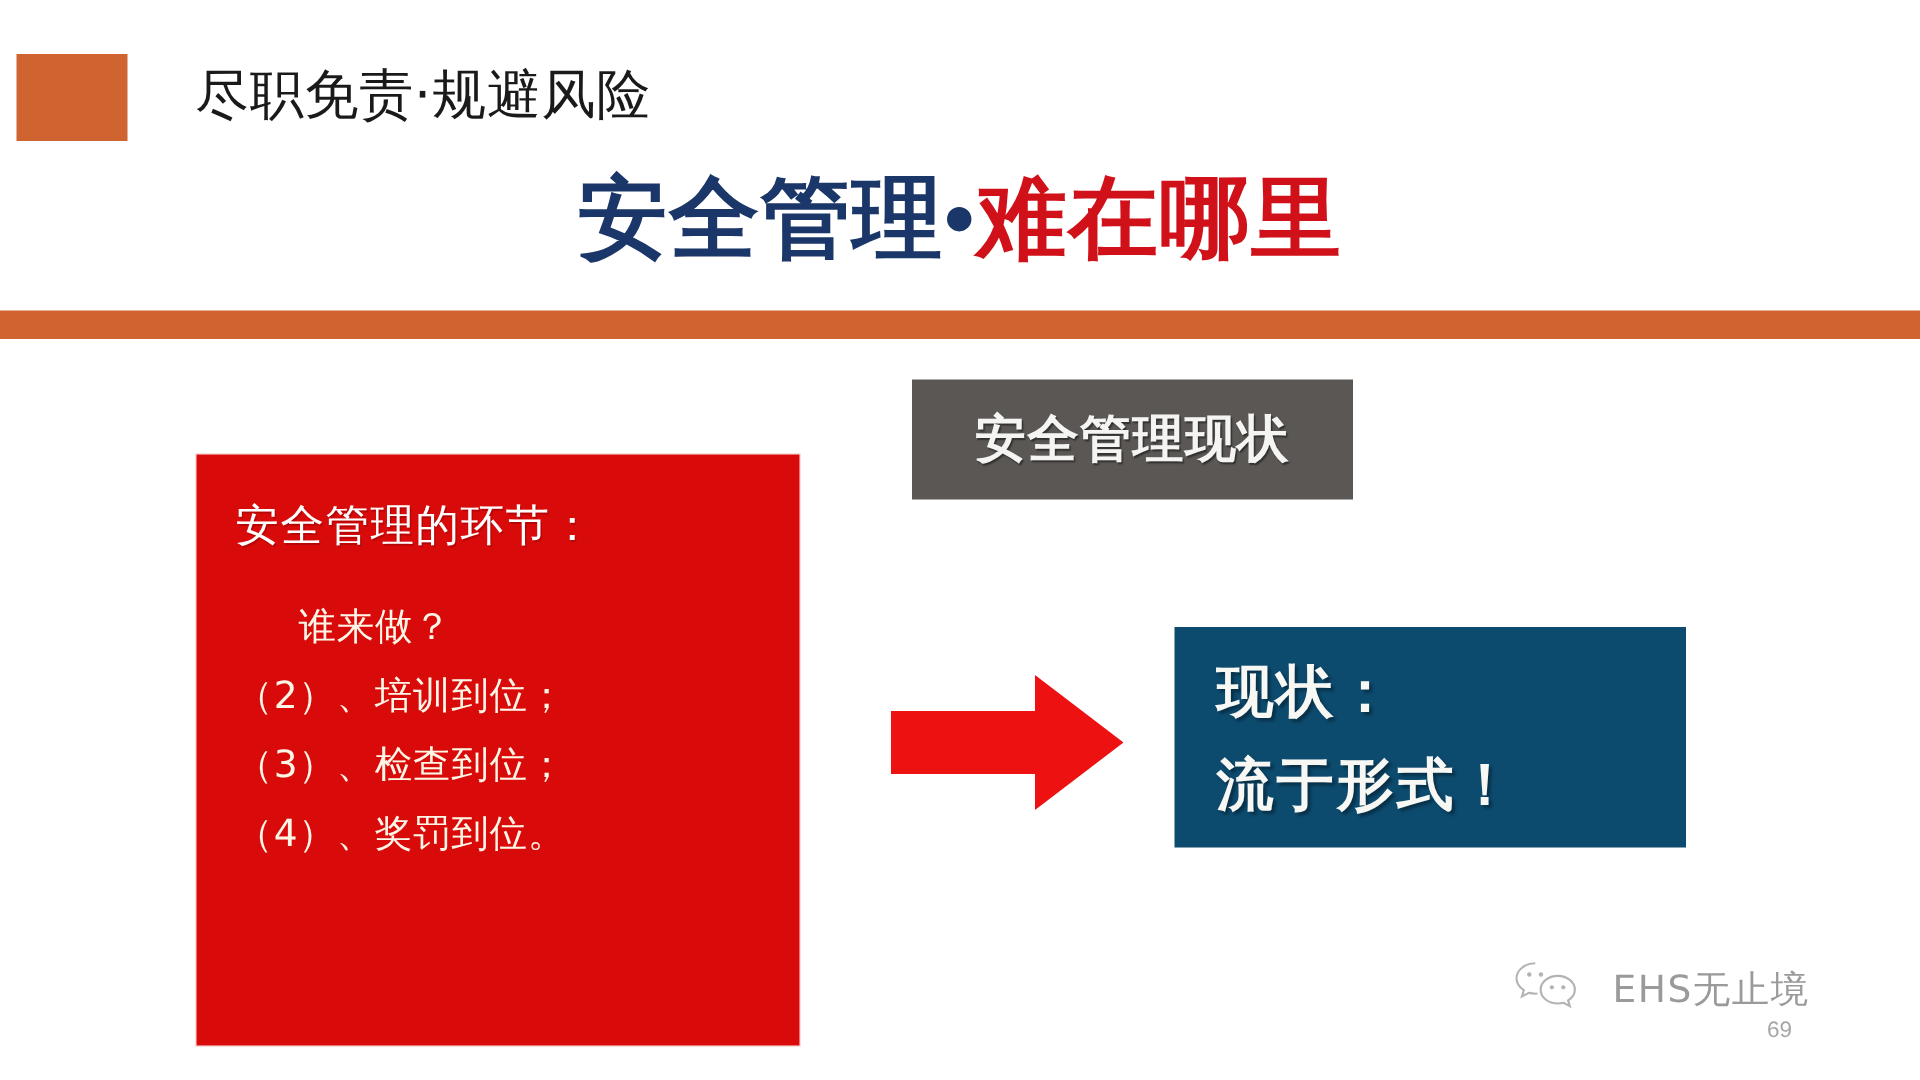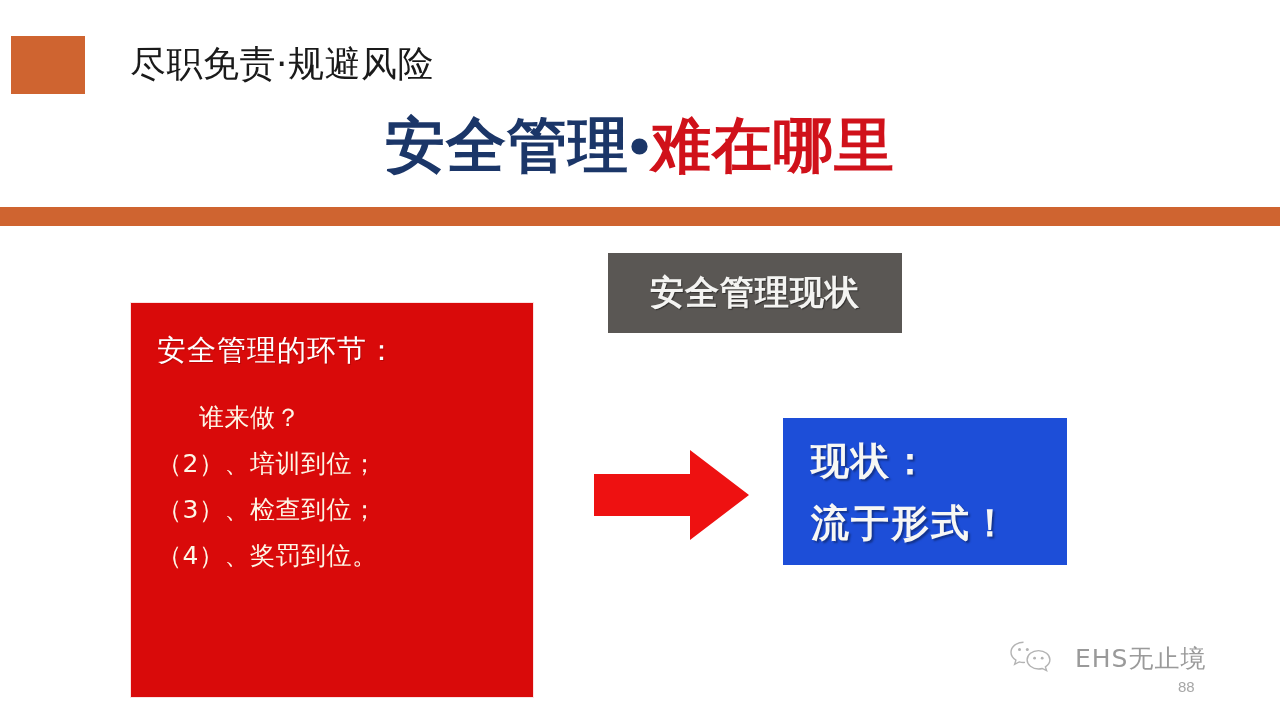--- a/index.html
+++ b/index.html
@@ -139,23 +139,23 @@
     width: 155px;
     height: 90px;
   }
   .arrow-wrap svg { display: block; }
 
   
   .blue-box {
     position: absolute;
     left: 783px;
     top: 418px;
-    width: 284px;
+    width: 341px;
     height: 147px;
-    background: #1d4ed8;
+    background: #0c4a6e;
     box-sizing: border-box;
     padding: 12px 0 0 28px;
   }
   .blue-line {
     color: #f7f7f4;
     font-size: 38px;
     font-weight: bold;
     line-height: 62px;
     letter-spacing: 2px;
     white-space: nowrap;
@@ -240,15 +240,15 @@
         </g>
         <circle cx="11.5" cy="9.6" r="1.5" fill="#b3b3b3"></circle>
         <circle cx="19.3" cy="9.6" r="1.5" fill="#b3b3b3"></circle>
         <circle cx="26.6" cy="18.2" r="1.4" fill="#b3b3b3"></circle>
         <circle cx="34.2" cy="18.2" r="1.4" fill="#b3b3b3"></circle>
       </svg>
     </span>
     <span class="watermark-text">EHS无止境</span>
   </div>
 
-  <div class="page-number">88</div>
+  <div class="page-number">69</div>
 
 </div>
 
 </body></html>

